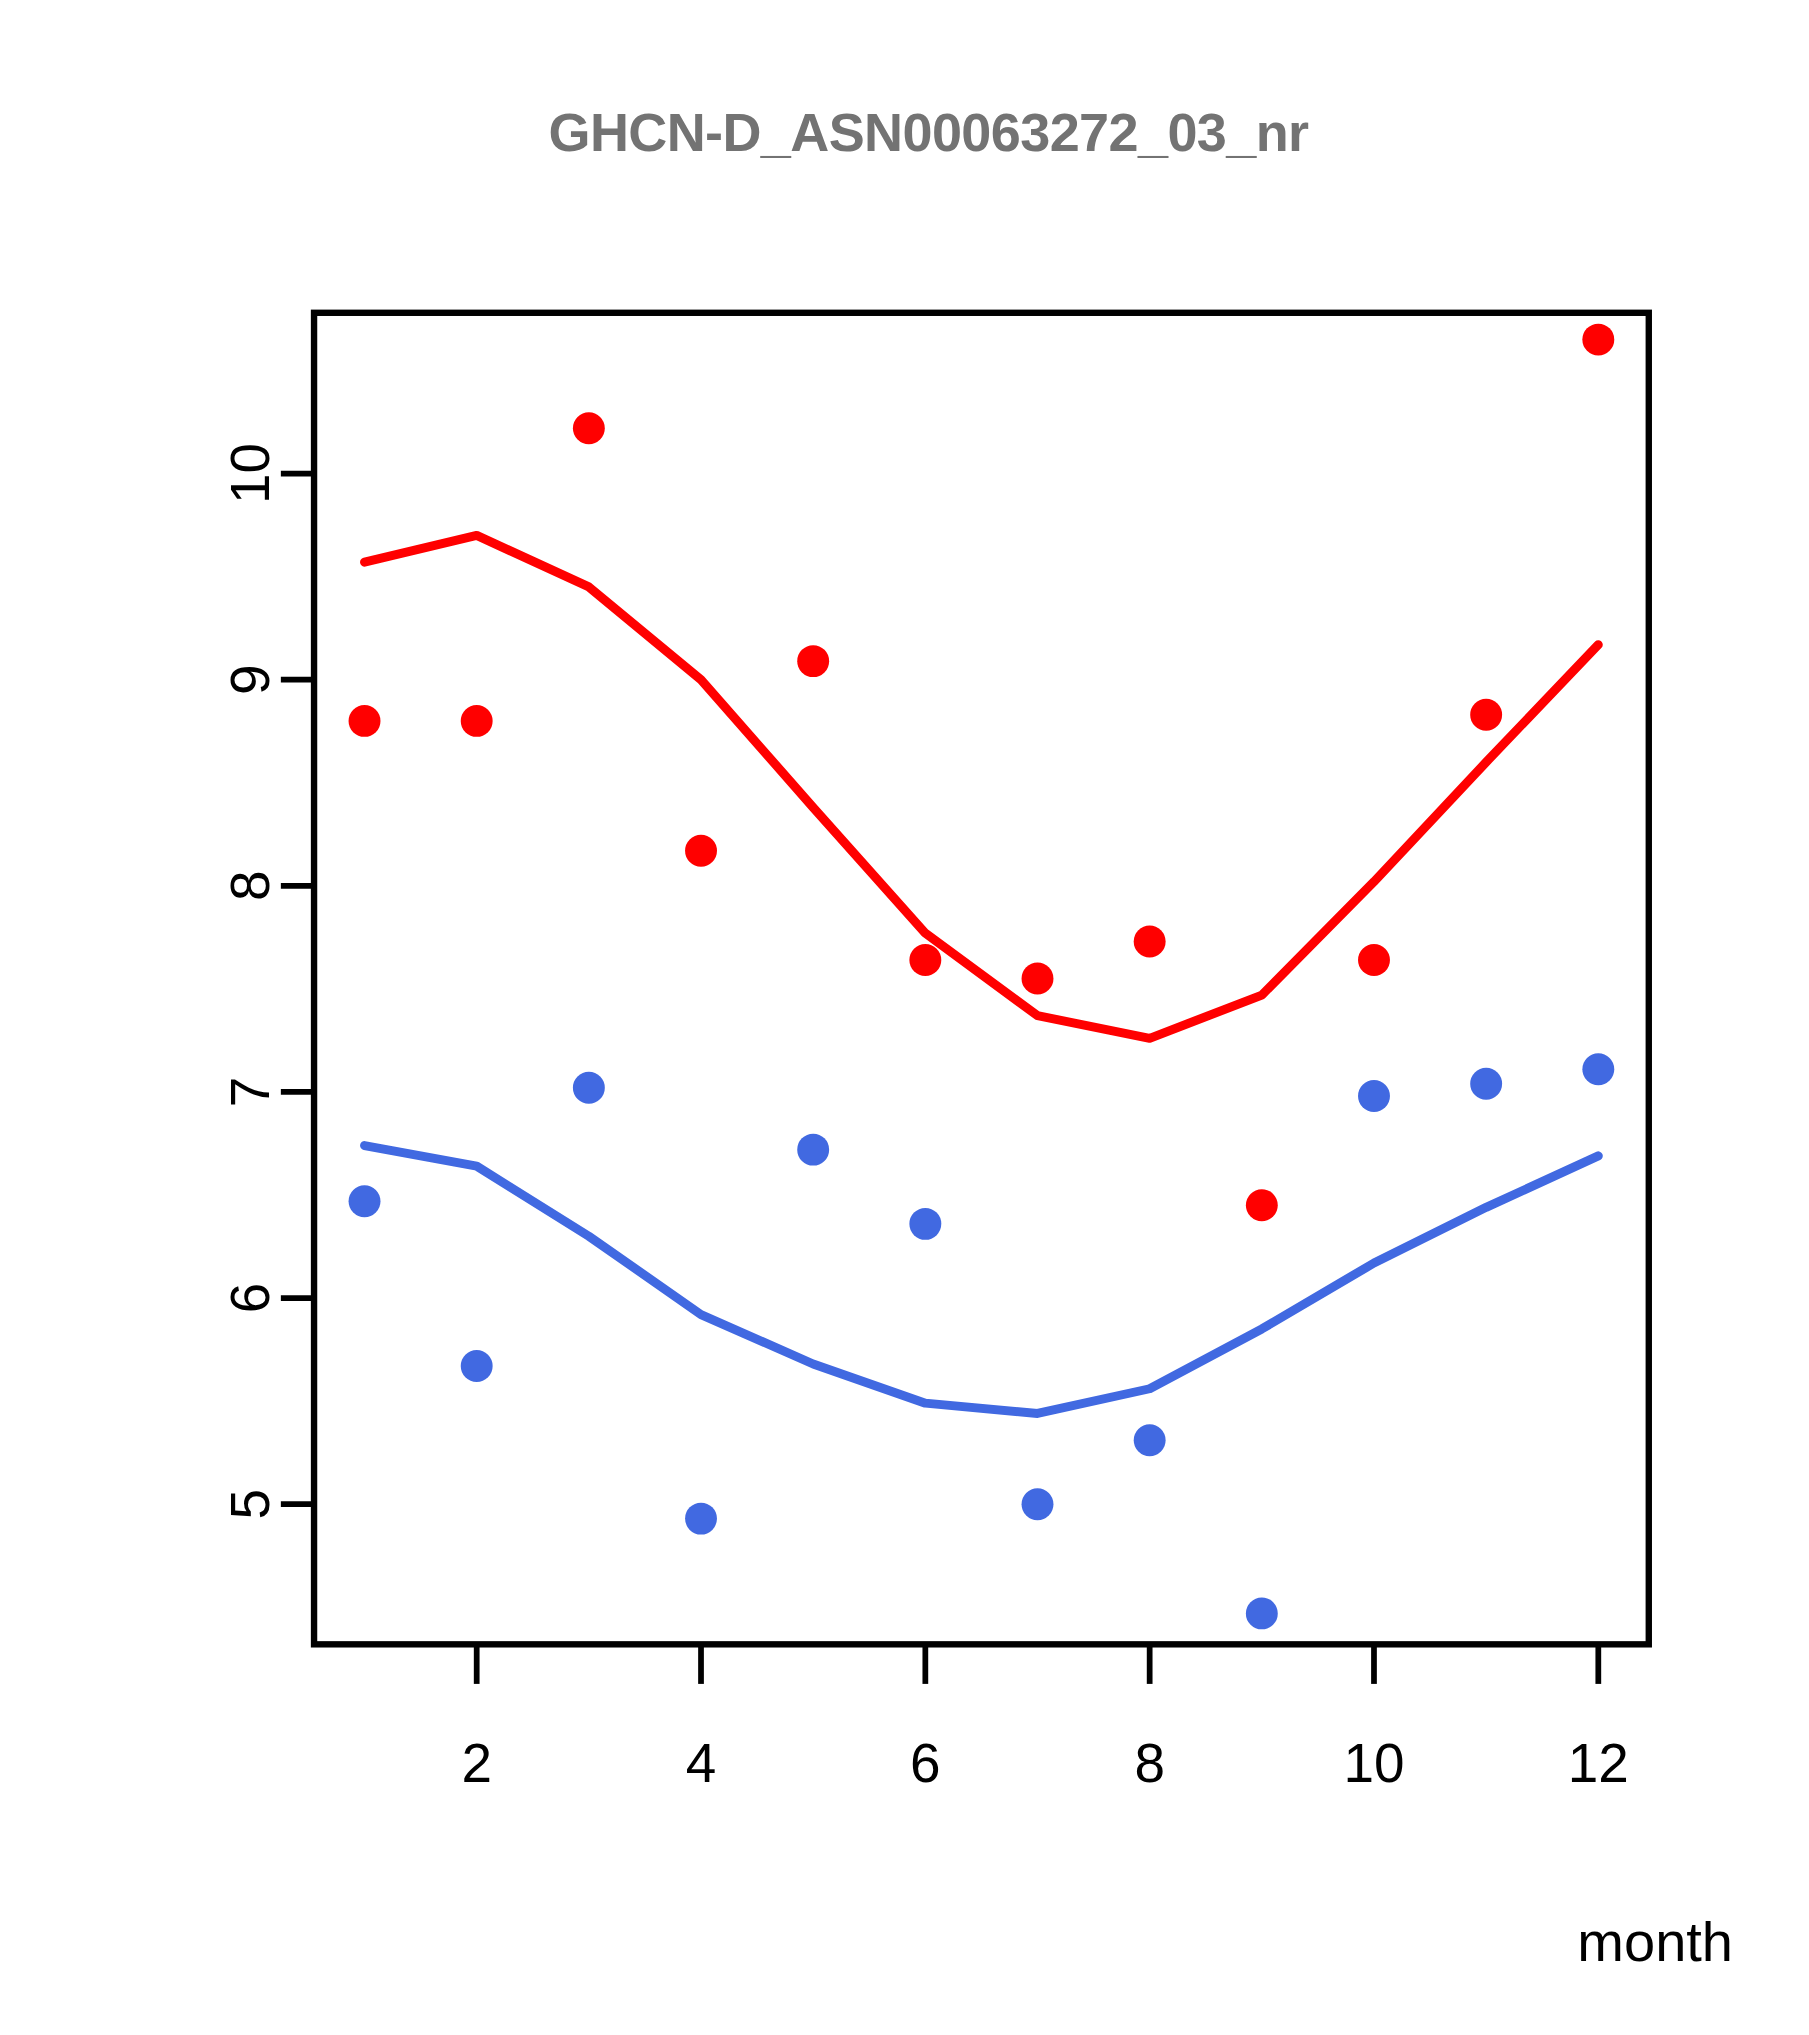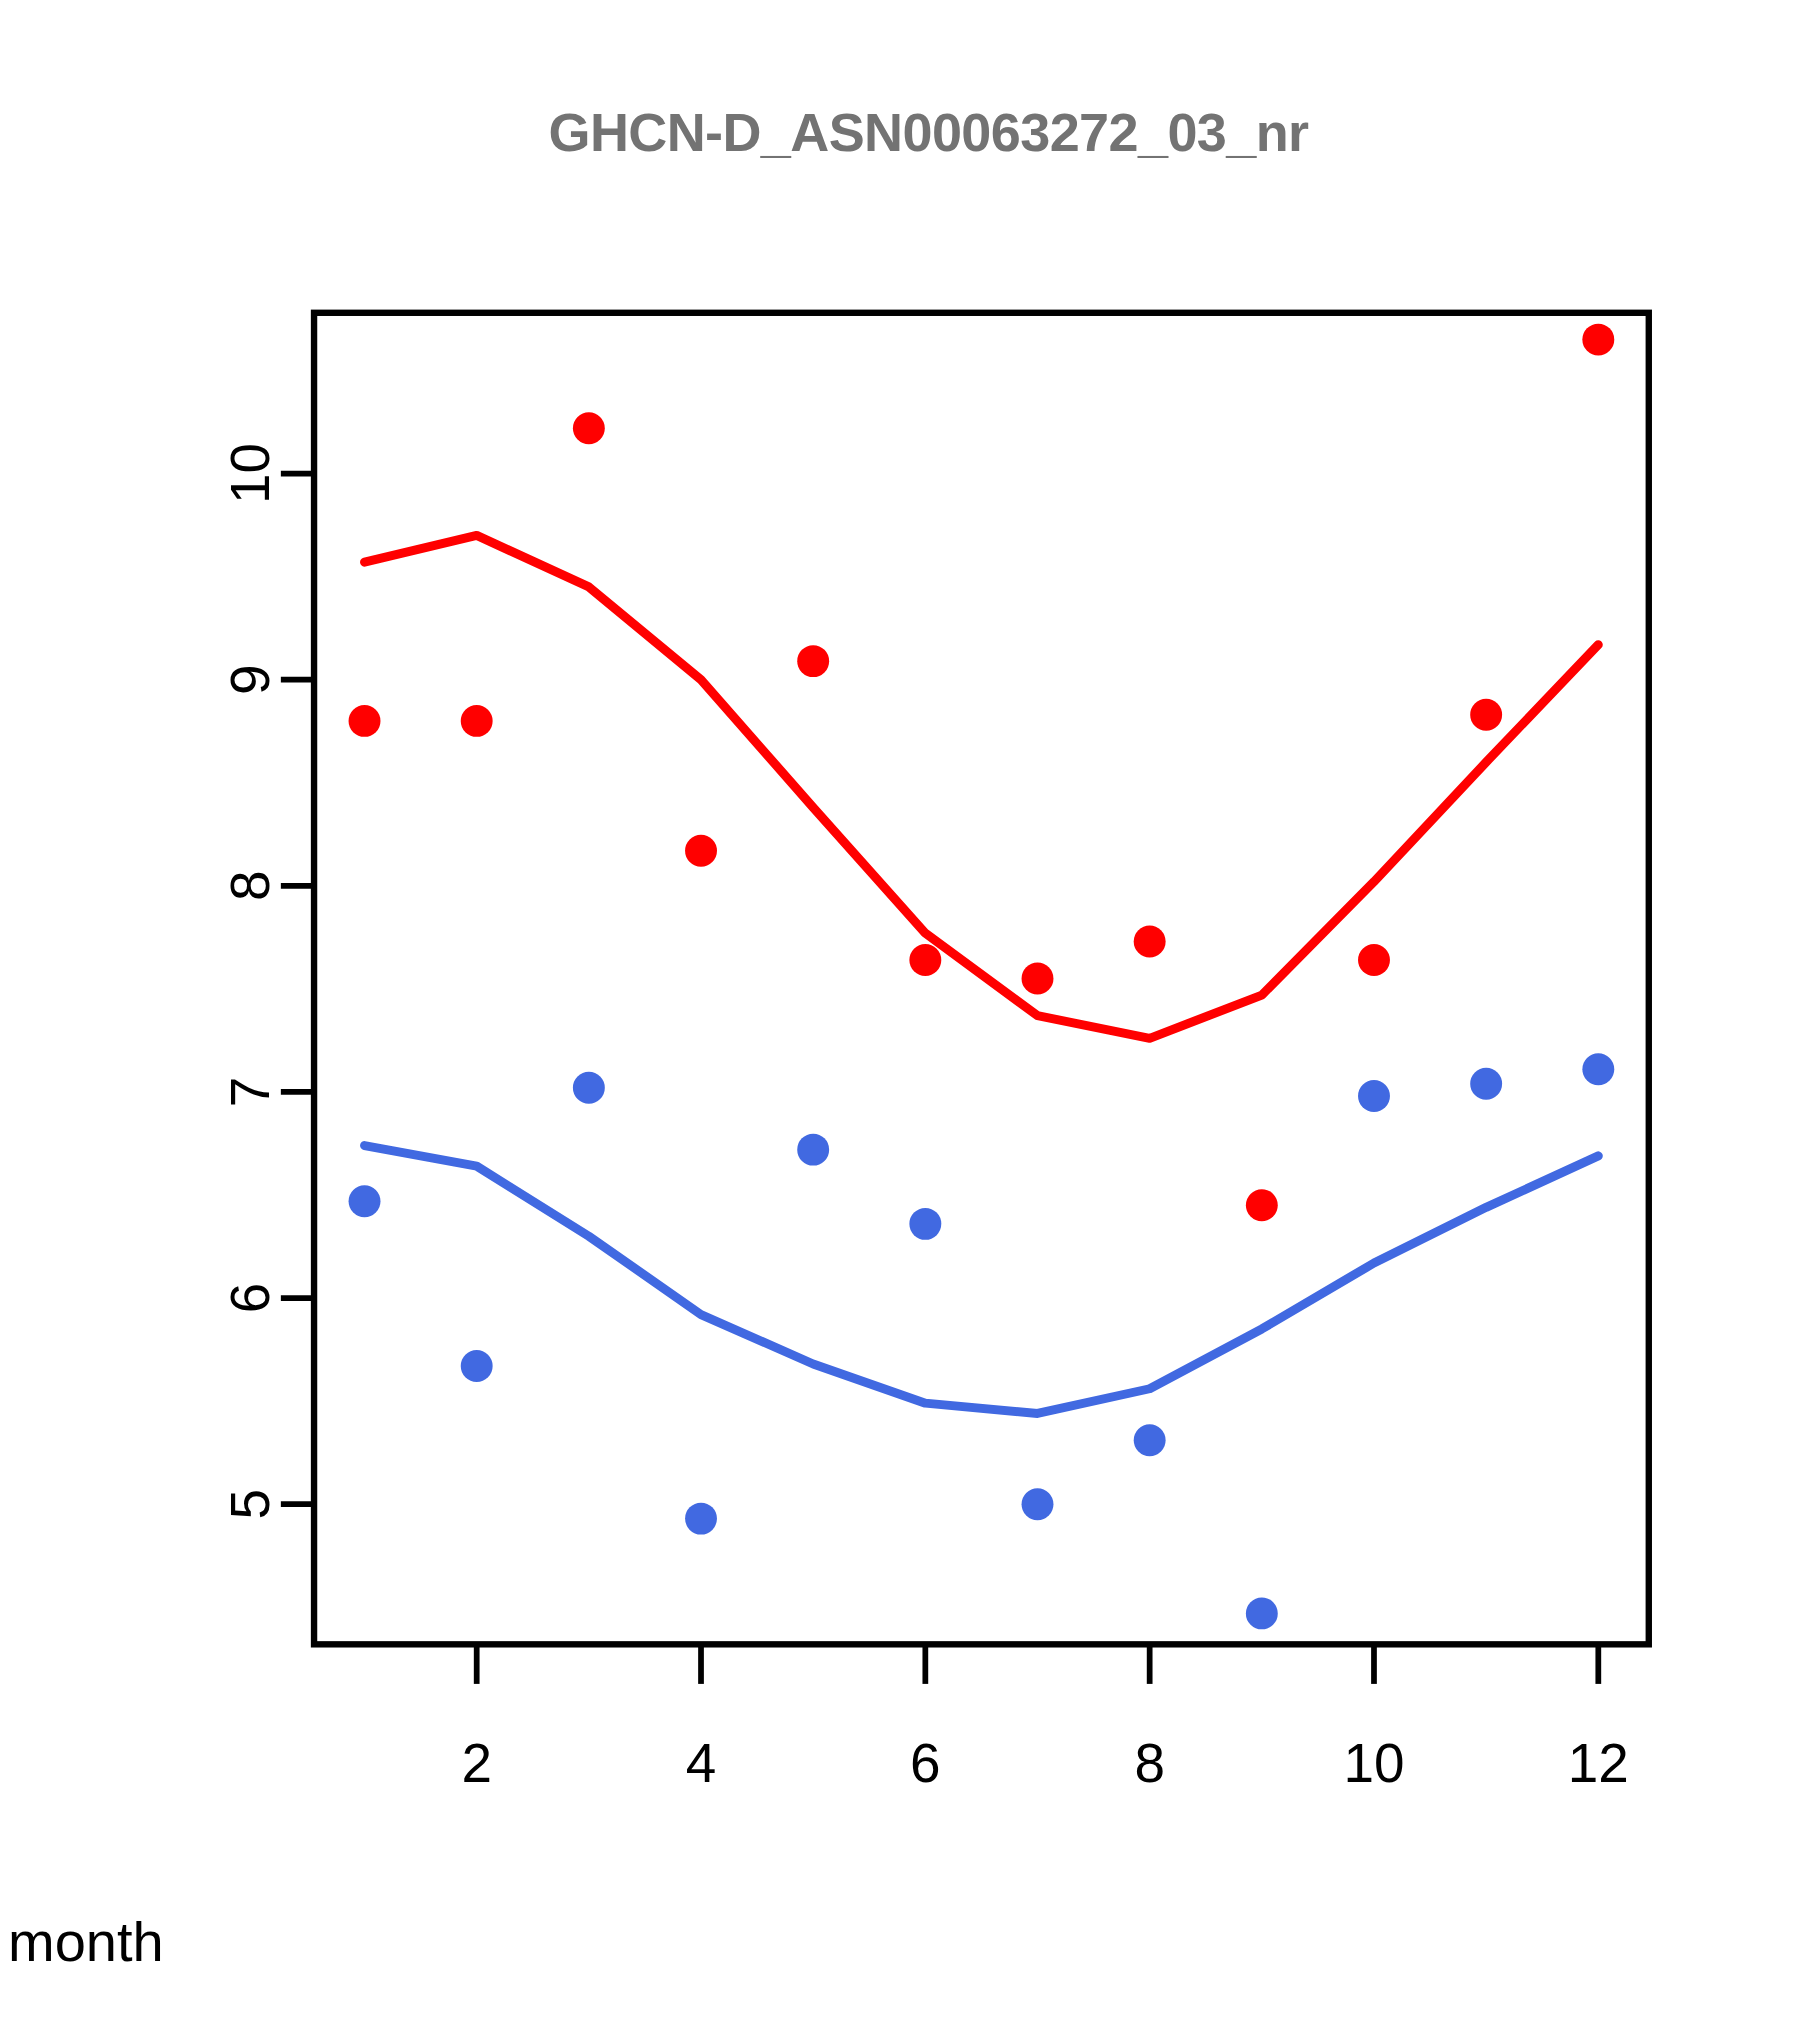--- a/index.html
+++ b/index.html
@@ -7,21 +7,21 @@
   #page{position:relative;width:1809px;height:2035px;background:#ffffff;overflow:hidden;}
   #chart-title{
     position:absolute;left:0;top:101px;width:1809px;text-align:center;
     font-size:54px;font-weight:bold;color:#737373;letter-spacing:-0.6px;
     font-family:"Liberation Sans",sans-serif;
     margin-left:24px;
   }
   #plot-svg{position:absolute;left:0;top:0;}
   .tick-label{font-size:86px;fill:#000;font-family:"Liberation Sans",sans-serif;}
   #xaxis-title{
-    position:absolute;left:8px;top:1909px;width:1717px;text-align:left;
+    position:absolute;left:16px;top:1909px;width:1717px;text-align:right;
     font-size:56px;color:#000;font-family:"Liberation Sans",sans-serif;
   }
 </style>
 </head>
 <body>
 
 <div id="page">
 
   <div id="chart-title">GHCN-D_ASN00063272_03_nr</div>
 

